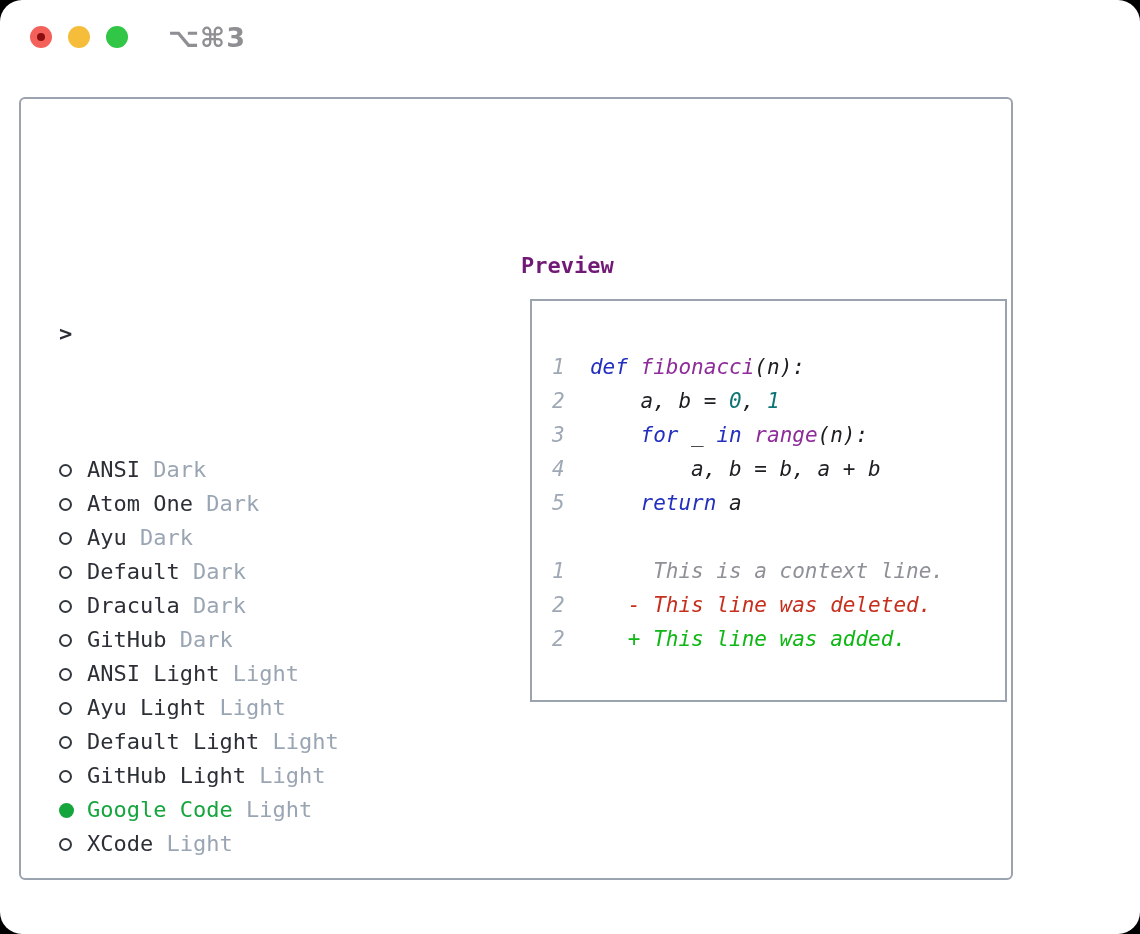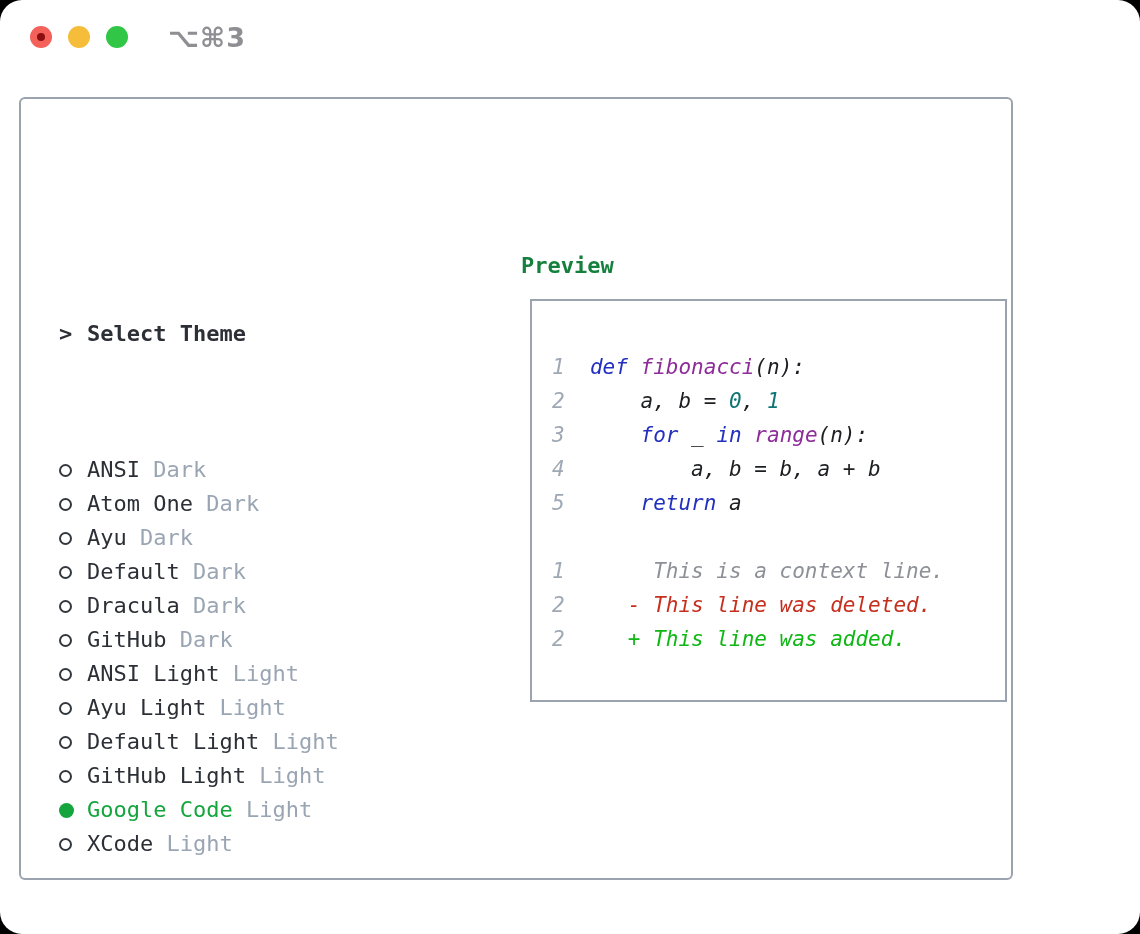--- a/index.html
+++ b/index.html
@@ -67,36 +67,36 @@
     </div>
     <div class="tl-btn" id="tl-yellow" style="left: 68px; background: rgb(246, 189, 58);"></div>
     <div class="tl-btn" id="tl-green" style="left: 106px; background: rgb(50, 198, 70);"></div>
     <div class="win-title" id="win-title" style="color: rgb(142, 142, 147);">⌥⌘3</div>
   </div>
 
   <div class="panel" style="border-color: rgb(154, 163, 174);">
 
     <div class="left-col" style="color: rgb(44, 48, 54);">
       <div class="row bold">
-        <span class="icon-slot">&gt;</span><span>Select Theme</span>
+        <span class="icon-slot">&gt;</span>
       </div>
 
       <div id="theme-list"><div class="row"><span class="icon-slot"><span class="radio-ring"></span></span><span style="color: rgb(44, 48, 54);">ANSI</span><span style="color: rgb(154, 165, 179);"> Dark</span></div><div class="row"><span class="icon-slot"><span class="radio-ring"></span></span><span style="color: rgb(44, 48, 54);">Atom One</span><span style="color: rgb(154, 165, 179);"> Dark</span></div><div class="row"><span class="icon-slot"><span class="radio-ring"></span></span><span style="color: rgb(44, 48, 54);">Ayu</span><span style="color: rgb(154, 165, 179);"> Dark</span></div><div class="row"><span class="icon-slot"><span class="radio-ring"></span></span><span style="color: rgb(44, 48, 54);">Default</span><span style="color: rgb(154, 165, 179);"> Dark</span></div><div class="row"><span class="icon-slot"><span class="radio-ring"></span></span><span style="color: rgb(44, 48, 54);">Dracula</span><span style="color: rgb(154, 165, 179);"> Dark</span></div><div class="row"><span class="icon-slot"><span class="radio-ring"></span></span><span style="color: rgb(44, 48, 54);">GitHub</span><span style="color: rgb(154, 165, 179);"> Dark</span></div><div class="row"><span class="icon-slot"><span class="radio-ring"></span></span><span style="color: rgb(44, 48, 54);">ANSI Light</span><span style="color: rgb(154, 165, 179);"> Light</span></div><div class="row"><span class="icon-slot"><span class="radio-ring"></span></span><span style="color: rgb(44, 48, 54);">Ayu Light</span><span style="color: rgb(154, 165, 179);"> Light</span></div><div class="row"><span class="icon-slot"><span class="radio-ring"></span></span><span style="color: rgb(44, 48, 54);">Default Light</span><span style="color: rgb(154, 165, 179);"> Light</span></div><div class="row"><span class="icon-slot"><span class="radio-ring"></span></span><span style="color: rgb(44, 48, 54);">GitHub Light</span><span style="color: rgb(154, 165, 179);"> Light</span></div><div class="row"><span class="icon-slot"><span class="radio-ring radio-filled" style="background: rgb(20, 165, 60);"></span></span><span style="color: rgb(20, 165, 60);">Google Code</span><span style="color: rgb(154, 165, 179);"> Light</span></div><div class="row"><span class="icon-slot"><span class="radio-ring"></span></span><span style="color: rgb(44, 48, 54);">XCode</span><span style="color: rgb(154, 165, 179);"> Light</span></div></div>
 
       
 
       
 
       
 
       
 
       
     </div>
 
-    <div class="preview-label" style="color: #15803d;">Preview</div>
+    <div class="preview-label" style="color: #701a75;">Preview</div>
 
     <div class="preview-box" style="border-color: rgb(154, 163, 174); font-style: italic;">
       <div class="code" id="code-lines"><div class="code-line"><span style="color: rgb(159, 168, 181);">1</span><span style="color: rgb(28, 30, 33);">  </span><span style="color: rgb(35, 48, 191);">def</span><span style="color: rgb(28, 30, 33);"> </span><span style="color: rgb(142, 44, 154);">fibonacci</span><span style="color: rgb(28, 30, 33);">(n):</span></div><div class="code-line"><span style="color: rgb(159, 168, 181);">2</span><span style="color: rgb(28, 30, 33);">      a, b = </span><span style="color: rgb(14, 117, 117);">0</span><span style="color: rgb(28, 30, 33);">, </span><span style="color: rgb(14, 117, 117);">1</span></div><div class="code-line"><span style="color: rgb(159, 168, 181);">3</span><span style="color: rgb(28, 30, 33);">      </span><span style="color: rgb(35, 48, 191);">for</span><span style="color: rgb(28, 30, 33);"> _ </span><span style="color: rgb(35, 48, 191);">in</span><span style="color: rgb(28, 30, 33);"> </span><span style="color: rgb(142, 44, 154);">range</span><span style="color: rgb(28, 30, 33);">(n):</span></div><div class="code-line"><span style="color: rgb(159, 168, 181);">4</span><span style="color: rgb(28, 30, 33);">          a, b = b, a + b</span></div><div class="code-line"><span style="color: rgb(159, 168, 181);">5</span><span style="color: rgb(28, 30, 33);">      </span><span style="color: rgb(35, 48, 191);">return</span><span style="color: rgb(28, 30, 33);"> a</span></div><div class="code-line"><span style="color: rgb(159, 168, 181);"></span></div><div class="code-line"><span style="color: rgb(159, 168, 181);">1</span><span style="color: rgb(141, 144, 150);">       This is a context line.</span></div><div class="code-line"><span style="color: rgb(159, 168, 181);">2</span><span style="color: rgb(198, 47, 29);">     - This line was deleted.</span></div><div class="code-line"><span style="color: rgb(159, 168, 181);">2</span><span style="color: rgb(14, 183, 19);">     + This line was added.</span></div></div>
     </div>
 
   </div>
 </div>
 
 </body></html>

